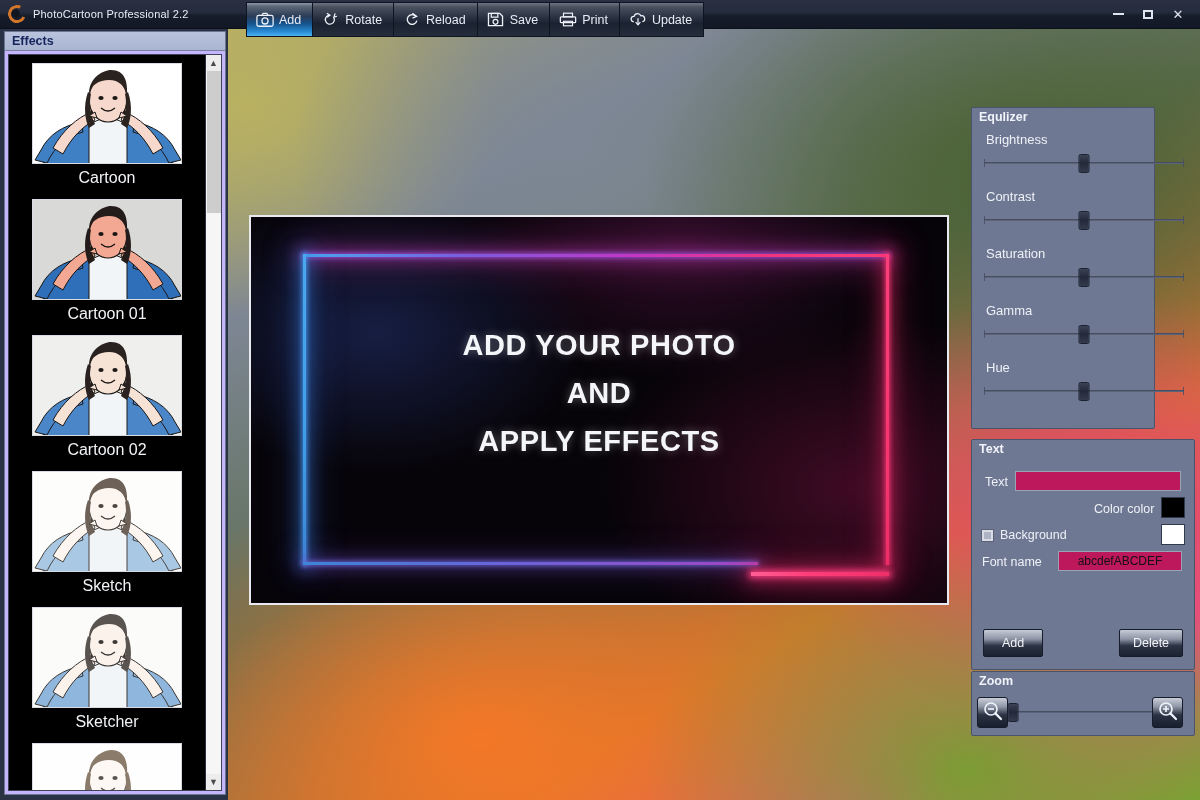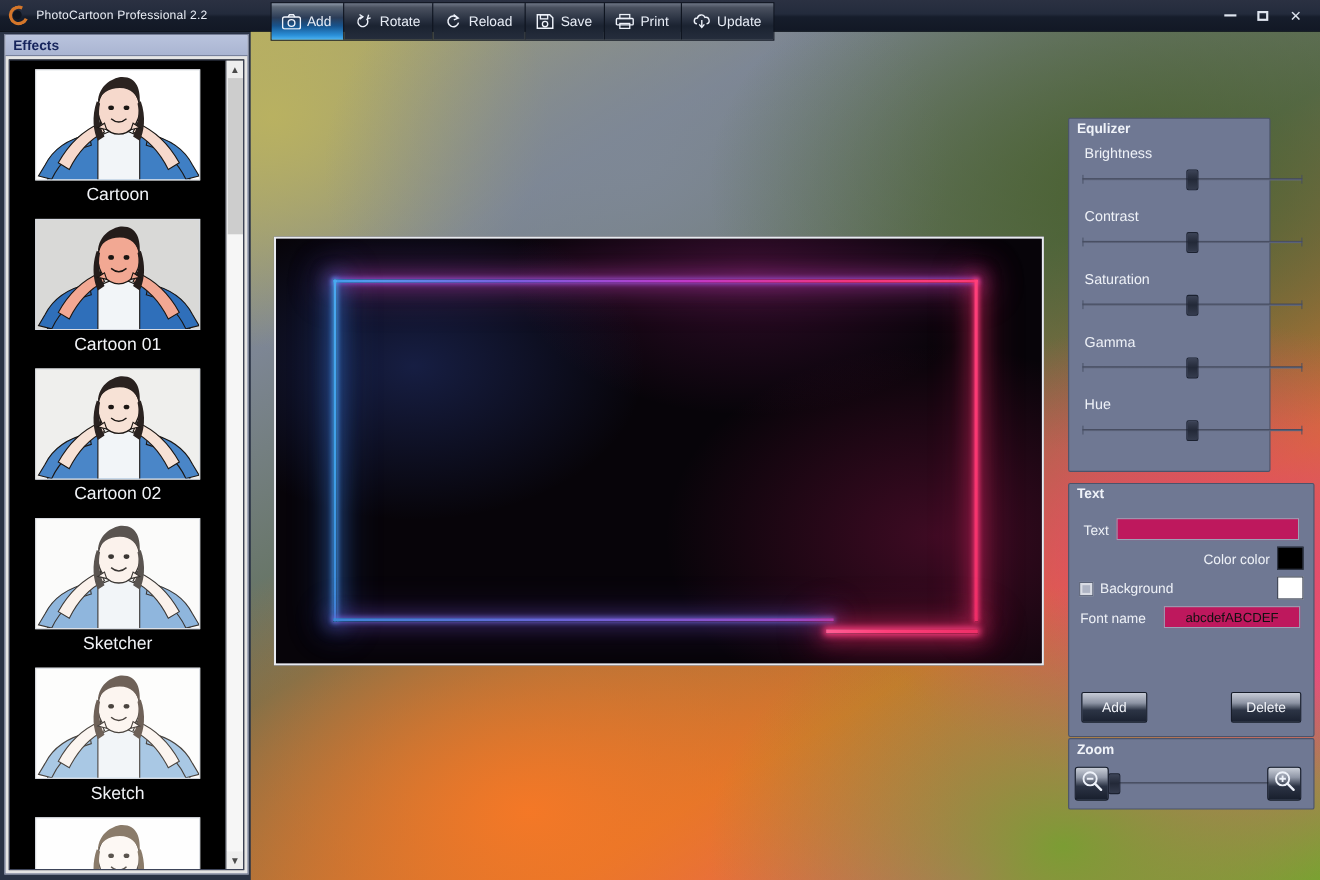--- a/index.html
+++ b/index.html
@@ -142,21 +142,21 @@
     font-family: "Liberation Sans", sans-serif;
     font-weight: bold; font-size: 29px; line-height: 48px;
     letter-spacing: .6px;
     text-shadow: 0 0 10px rgba(255,255,255,.35);
   }
 
   
   #effects-panel {
     position: absolute; left: 4px; top: 31px;
     width: 222px; height: 764px;
-    background: #e5e5e5;
+    background: #c4b5fd;
     border: 1px solid #6b7490;
     display: flex; flex-direction: column;
   }
   #effects-header {
     height: 19px; flex: 0 0 19px;
     background: linear-gradient(to bottom, #b9c3dd 0%, #aab5d2 100%);
     border-bottom: 1px solid #78829e;
     display: flex; align-items: center;
     padding-left: 7px;
     color: #16245c; font-size: 12.5px; font-weight: bold;
@@ -368,20 +368,25 @@
     </div>
   </div>
 
   <div id="photo-frame">
     <div id="neon-glow"></div>
     <div class="neon-seg" id="neon-top"></div>
     <div class="neon-seg" id="neon-left"></div>
     <div class="neon-seg" id="neon-right"></div>
     <div class="neon-seg" id="neon-bot-l"></div>
     <div class="neon-seg" id="neon-bot-r"></div>
+    <div id="canvas-text">
+      <div>ADD YOUR PHOTO</div>
+      <div>AND</div>
+      <div>APPLY EFFECTS</div>
+    </div>
   </div>
 
   <div id="effects-panel">
     <div id="effects-header">Effects</div>
     <div id="effects-body">
       <div id="effects-list">
           <div class="effect-item">
             <div class="thumb" style="background: rgb(255, 255, 255);"><svg viewBox="0 0 150 101" width="150" height="101" preserveAspectRatio="none">
                 <rect width="150" height="101" fill="#ffffff"></rect>
                 <path d="M10 101 C14 74 30 62 48 58 L102 58 C120 62 136 74 140 101 Z" fill="#3f7fc4" stroke="#1b1714" stroke-width="1.1"></path>
@@ -444,20 +449,43 @@
                 <path d="M95 28 C100 42 98 56 94 64 L88 60 C93 50 94 38 92 30 Z" fill="#2a2220"></path>
                 <ellipse cx="68" cy="34" rx="2.6" ry="2.1" fill="#1c1714"></ellipse>
                 <ellipse cx="82" cy="34" rx="2.6" ry="2.1" fill="#1c1714"></ellipse>
                 <path d="M68 44 Q75 50 82 44" fill="none" stroke="#1c1714" stroke-width="1.3"></path>
                 <path d="M56 52 L62 48 L64 54 Z" fill="#f7e2d6" stroke="#1c1714" stroke-width="1"></path>
                 <path d="M94 52 L88 48 L86 54 Z" fill="#f7e2d6" stroke="#1c1714" stroke-width="1"></path>
               </svg></div>
             <div class="effect-label">Cartoon 02</div>
           </div>
           <div class="effect-item">
+            <div class="thumb" style="background: rgb(253, 253, 252);"><svg viewBox="0 0 150 101" width="150" height="101" preserveAspectRatio="none">
+                <rect width="150" height="101" fill="#fdfdfc"></rect>
+                <path d="M10 101 C14 74 30 62 48 58 L102 58 C120 62 136 74 140 101 Z" fill="#a9c8e4" stroke="#4a443f" stroke-width="1.1"></path>
+                <path d="M56 60 L75 52 L94 60 L94 101 L56 101 Z" fill="#f2f5f8" stroke="#4a443f" stroke-width="1"></path>
+                <path d="M48 58 C30 62 16 70 8 86 L2 96 L14 99 C22 82 34 72 50 68 Z" fill="#a9c8e4" stroke="#4a443f" stroke-width="1"></path>
+                <path d="M102 58 C120 62 134 70 142 86 L148 96 L136 99 C128 82 116 72 100 68 Z" fill="#a9c8e4" stroke="#4a443f" stroke-width="1"></path>
+                <path d="M20 84 C30 66 44 54 58 48 L62 56 C50 62 38 74 30 90 Z" fill="#fcf5f0" stroke="#4a443f" stroke-width="1"></path>
+                <path d="M130 84 C120 66 106 54 92 48 L88 56 C100 62 112 74 120 90 Z" fill="#fcf5f0" stroke="#4a443f" stroke-width="1"></path>
+                <path d="M57 50 L66 36 L75 50 Z" fill="none" stroke="#4a443f" stroke-width="1.4"></path>
+                <path d="M75 50 L84 36 L93 50 Z" fill="none" stroke="#4a443f" stroke-width="1.4"></path>
+                <ellipse cx="75" cy="35" rx="19" ry="23" fill="#fcf5f0" stroke="#4a443f" stroke-width="1.2"></ellipse>
+                <path d="M56 30 C56 12 72 6 78 6 C92 6 95 18 94 32 C92 22 86 16 76 16 C66 16 58 21 56 30 Z" fill="#6e6158"></path>
+                <path d="M55 28 C50 42 52 56 56 64 L62 60 C57 50 56 38 58 30 Z" fill="#6e6158"></path>
+                <path d="M95 28 C100 42 98 56 94 64 L88 60 C93 50 94 38 92 30 Z" fill="#6e6158"></path>
+                <ellipse cx="68" cy="34" rx="2.6" ry="2.1" fill="#4a443f"></ellipse>
+                <ellipse cx="82" cy="34" rx="2.6" ry="2.1" fill="#4a443f"></ellipse>
+                <path d="M68 44 Q75 50 82 44" fill="none" stroke="#4a443f" stroke-width="1.3"></path>
+                <path d="M56 52 L62 48 L64 54 Z" fill="#fcf5f0" stroke="#4a443f" stroke-width="1"></path>
+                <path d="M94 52 L88 48 L86 54 Z" fill="#fcf5f0" stroke="#4a443f" stroke-width="1"></path>
+              </svg></div>
+            <div class="effect-label">Sketch</div>
+          </div>
+          <div class="effect-item">
             <div class="thumb" style="background: rgb(251, 251, 250);"><svg viewBox="0 0 150 101" width="150" height="101" preserveAspectRatio="none">
                 <rect width="150" height="101" fill="#fbfbfa"></rect>
                 <path d="M10 101 C14 74 30 62 48 58 L102 58 C120 62 136 74 140 101 Z" fill="#8fb6dd" stroke="#3b3734" stroke-width="1.1"></path>
                 <path d="M56 60 L75 52 L94 60 L94 101 L56 101 Z" fill="#f2f5f8" stroke="#3b3734" stroke-width="1"></path>
                 <path d="M48 58 C30 62 16 70 8 86 L2 96 L14 99 C22 82 34 72 50 68 Z" fill="#8fb6dd" stroke="#3b3734" stroke-width="1"></path>
                 <path d="M102 58 C120 62 134 70 142 86 L148 96 L136 99 C128 82 116 72 100 68 Z" fill="#8fb6dd" stroke="#3b3734" stroke-width="1"></path>
                 <path d="M20 84 C30 66 44 54 58 48 L62 56 C50 62 38 74 30 90 Z" fill="#fbf2ec" stroke="#3b3734" stroke-width="1"></path>
                 <path d="M130 84 C120 66 106 54 92 48 L88 56 C100 62 112 74 120 90 Z" fill="#fbf2ec" stroke="#3b3734" stroke-width="1"></path>
                 <path d="M57 50 L66 36 L75 50 Z" fill="none" stroke="#3b3734" stroke-width="1.4"></path>
                 <path d="M75 50 L84 36 L93 50 Z" fill="none" stroke="#3b3734" stroke-width="1.4"></path>
@@ -465,43 +493,20 @@
                 <path d="M56 30 C56 12 72 6 78 6 C92 6 95 18 94 32 C92 22 86 16 76 16 C66 16 58 21 56 30 Z" fill="#5a5450"></path>
                 <path d="M55 28 C50 42 52 56 56 64 L62 60 C57 50 56 38 58 30 Z" fill="#5a5450"></path>
                 <path d="M95 28 C100 42 98 56 94 64 L88 60 C93 50 94 38 92 30 Z" fill="#5a5450"></path>
                 <ellipse cx="68" cy="34" rx="2.6" ry="2.1" fill="#3b3734"></ellipse>
                 <ellipse cx="82" cy="34" rx="2.6" ry="2.1" fill="#3b3734"></ellipse>
                 <path d="M68 44 Q75 50 82 44" fill="none" stroke="#3b3734" stroke-width="1.3"></path>
                 <path d="M56 52 L62 48 L64 54 Z" fill="#fbf2ec" stroke="#3b3734" stroke-width="1"></path>
                 <path d="M94 52 L88 48 L86 54 Z" fill="#fbf2ec" stroke="#3b3734" stroke-width="1"></path>
               </svg></div>
             <div class="effect-label">Sketcher</div>
-          </div>
-          <div class="effect-item">
-            <div class="thumb" style="background: rgb(253, 253, 252);"><svg viewBox="0 0 150 101" width="150" height="101" preserveAspectRatio="none">
-                <rect width="150" height="101" fill="#fdfdfc"></rect>
-                <path d="M10 101 C14 74 30 62 48 58 L102 58 C120 62 136 74 140 101 Z" fill="#a9c8e4" stroke="#4a443f" stroke-width="1.1"></path>
-                <path d="M56 60 L75 52 L94 60 L94 101 L56 101 Z" fill="#f2f5f8" stroke="#4a443f" stroke-width="1"></path>
-                <path d="M48 58 C30 62 16 70 8 86 L2 96 L14 99 C22 82 34 72 50 68 Z" fill="#a9c8e4" stroke="#4a443f" stroke-width="1"></path>
-                <path d="M102 58 C120 62 134 70 142 86 L148 96 L136 99 C128 82 116 72 100 68 Z" fill="#a9c8e4" stroke="#4a443f" stroke-width="1"></path>
-                <path d="M20 84 C30 66 44 54 58 48 L62 56 C50 62 38 74 30 90 Z" fill="#fcf5f0" stroke="#4a443f" stroke-width="1"></path>
-                <path d="M130 84 C120 66 106 54 92 48 L88 56 C100 62 112 74 120 90 Z" fill="#fcf5f0" stroke="#4a443f" stroke-width="1"></path>
-                <path d="M57 50 L66 36 L75 50 Z" fill="none" stroke="#4a443f" stroke-width="1.4"></path>
-                <path d="M75 50 L84 36 L93 50 Z" fill="none" stroke="#4a443f" stroke-width="1.4"></path>
-                <ellipse cx="75" cy="35" rx="19" ry="23" fill="#fcf5f0" stroke="#4a443f" stroke-width="1.2"></ellipse>
-                <path d="M56 30 C56 12 72 6 78 6 C92 6 95 18 94 32 C92 22 86 16 76 16 C66 16 58 21 56 30 Z" fill="#6e6158"></path>
-                <path d="M55 28 C50 42 52 56 56 64 L62 60 C57 50 56 38 58 30 Z" fill="#6e6158"></path>
-                <path d="M95 28 C100 42 98 56 94 64 L88 60 C93 50 94 38 92 30 Z" fill="#6e6158"></path>
-                <ellipse cx="68" cy="34" rx="2.6" ry="2.1" fill="#4a443f"></ellipse>
-                <ellipse cx="82" cy="34" rx="2.6" ry="2.1" fill="#4a443f"></ellipse>
-                <path d="M68 44 Q75 50 82 44" fill="none" stroke="#4a443f" stroke-width="1.3"></path>
-                <path d="M56 52 L62 48 L64 54 Z" fill="#fcf5f0" stroke="#4a443f" stroke-width="1"></path>
-                <path d="M94 52 L88 48 L86 54 Z" fill="#fcf5f0" stroke="#4a443f" stroke-width="1"></path>
-              </svg></div>
-            <div class="effect-label">Sketch</div>
           </div>
           <div class="effect-item">
             <div class="thumb" style="background: rgb(254, 254, 254);"><svg viewBox="0 0 150 101" width="150" height="101" preserveAspectRatio="none">
                 <rect width="150" height="101" fill="#fefefe"></rect>
                 <path d="M10 101 C14 74 30 62 48 58 L102 58 C120 62 136 74 140 101 Z" fill="#c2d6e8" stroke="#5a544e" stroke-width="1.1"></path>
                 <path d="M56 60 L75 52 L94 60 L94 101 L56 101 Z" fill="#f2f5f8" stroke="#5a544e" stroke-width="1"></path>
                 <path d="M48 58 C30 62 16 70 8 86 L2 96 L14 99 C22 82 34 72 50 68 Z" fill="#c2d6e8" stroke="#5a544e" stroke-width="1"></path>
                 <path d="M102 58 C120 62 134 70 142 86 L148 96 L136 99 C128 82 116 72 100 68 Z" fill="#c2d6e8" stroke="#5a544e" stroke-width="1"></path>
                 <path d="M20 84 C30 66 44 54 58 48 L62 56 C50 62 38 74 30 90 Z" fill="#fdf8f4" stroke="#5a544e" stroke-width="1"></path>
                 <path d="M130 84 C120 66 106 54 92 48 L88 56 C100 62 112 74 120 90 Z" fill="#fdf8f4" stroke="#5a544e" stroke-width="1"></path>

